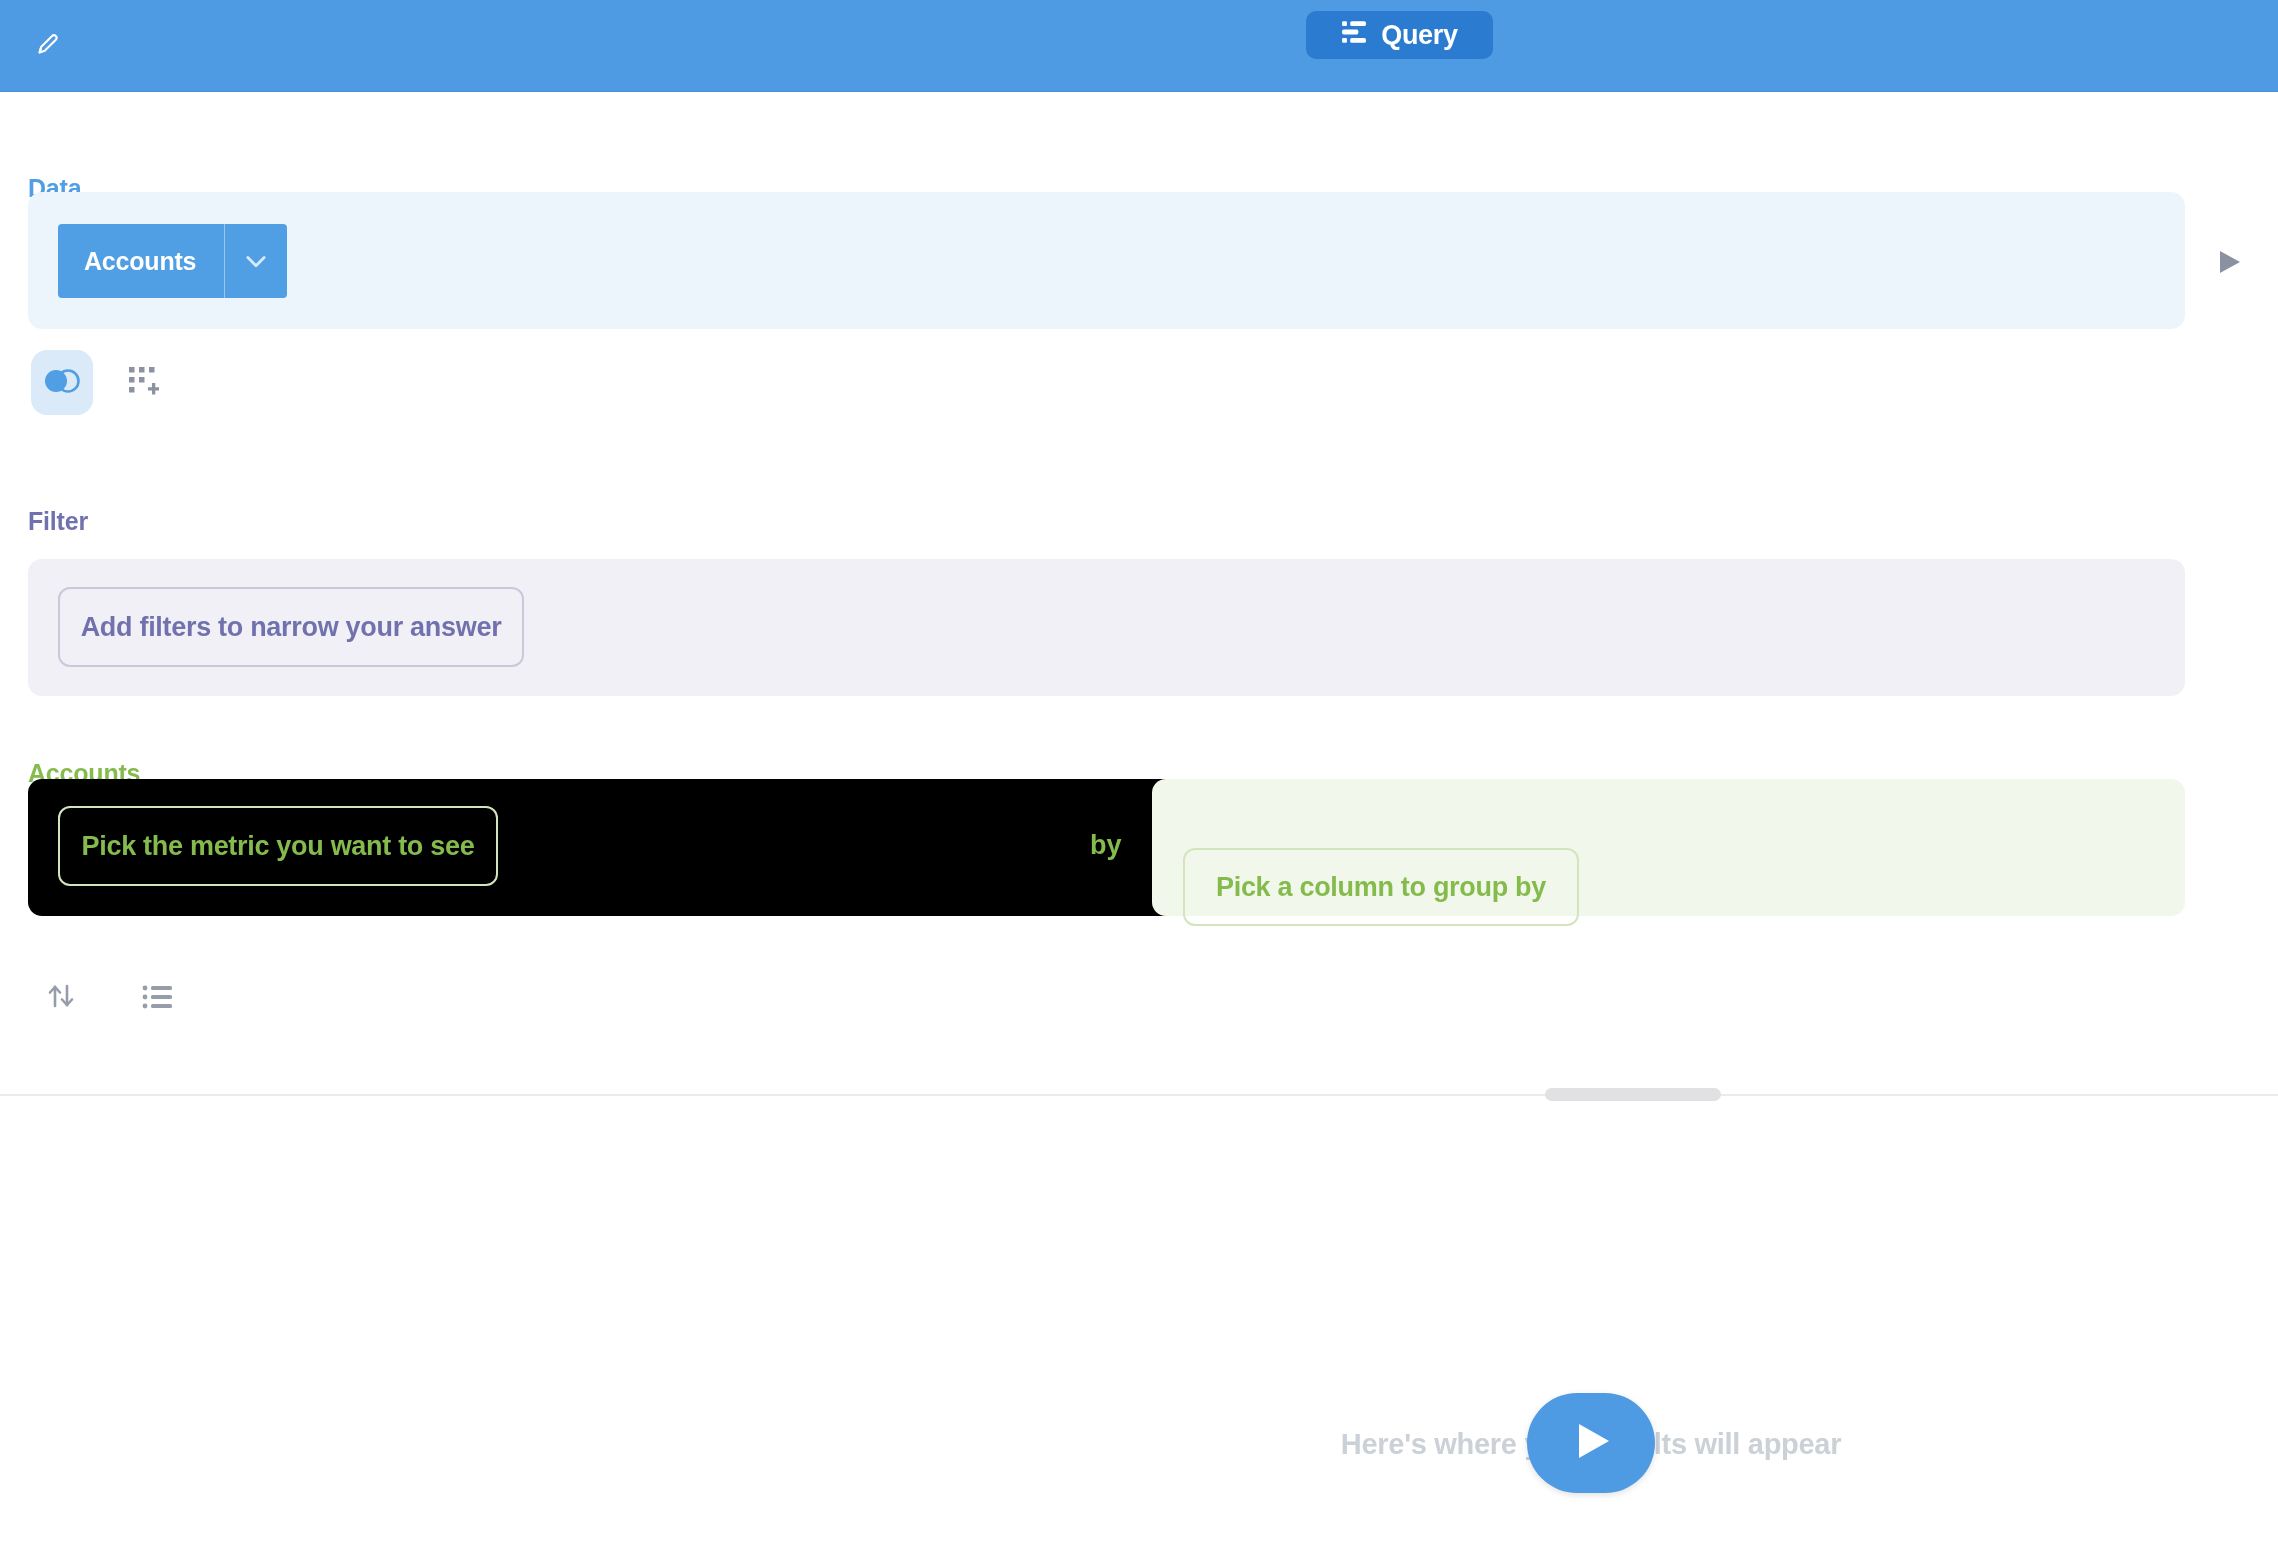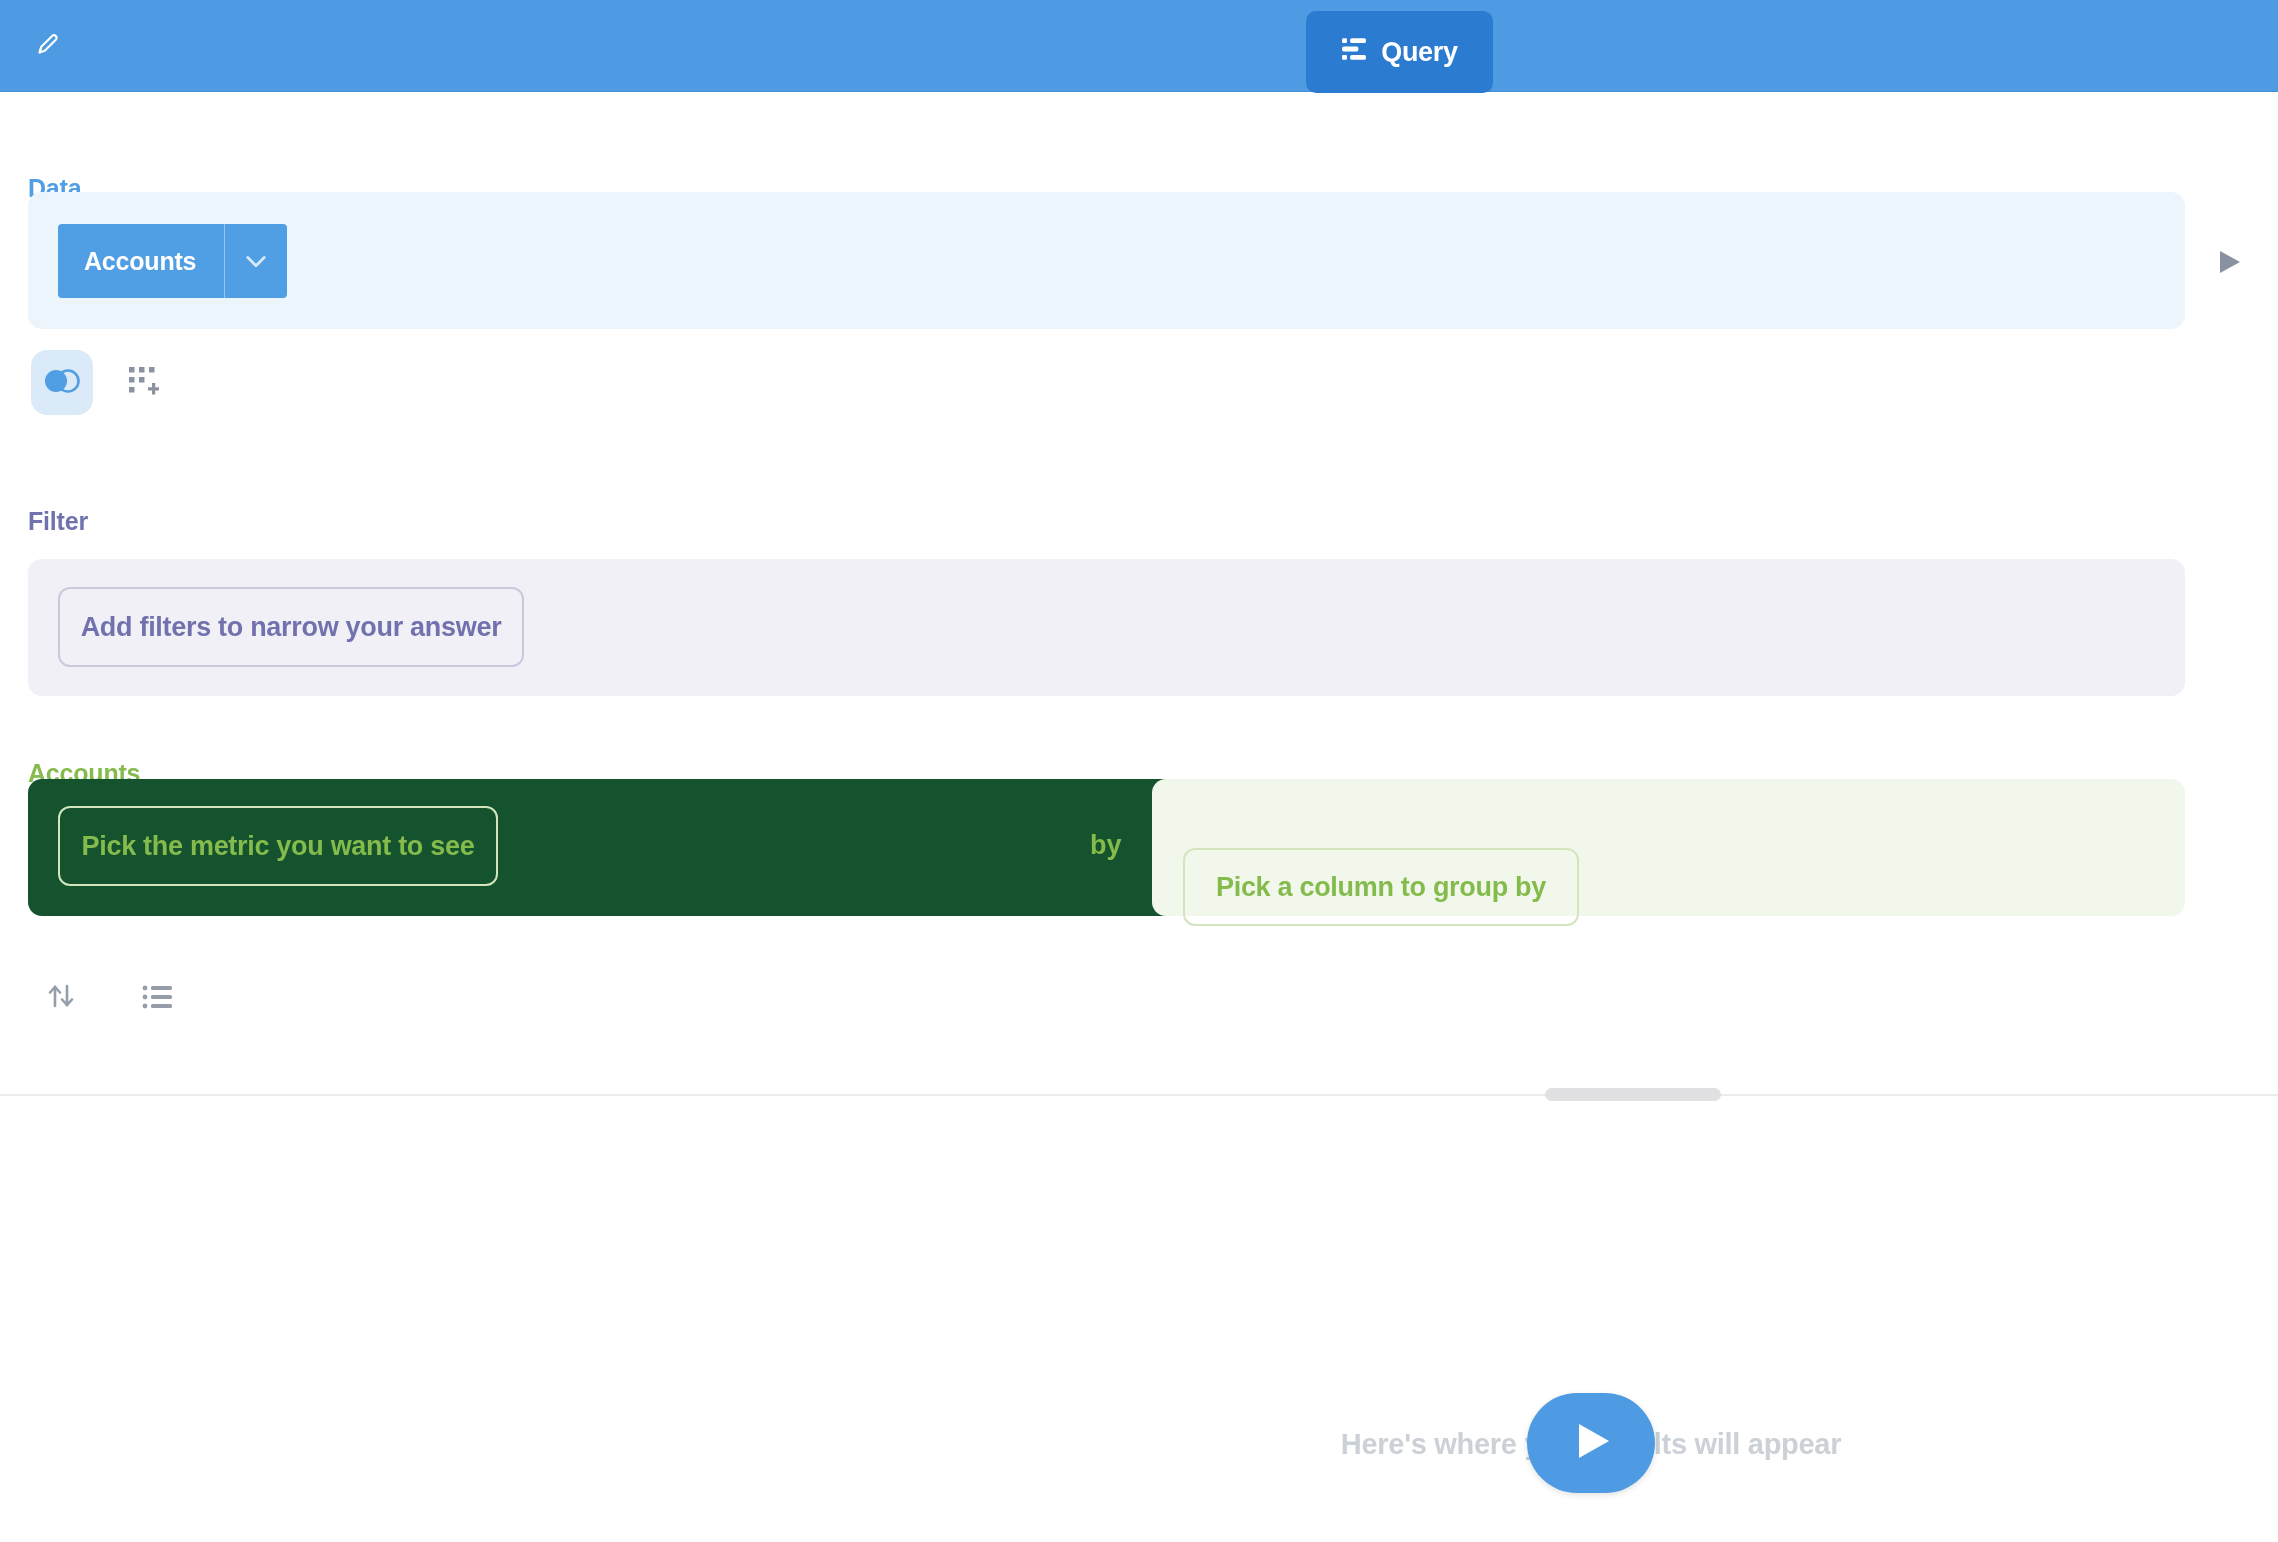--- a/index.html
+++ b/index.html
@@ -13,41 +13,41 @@
   
   .header {
     position:absolute; left:0; top:0; width:2278px; height:92px;
     background:#4F9BE3; border-bottom:1px solid rgba(0,0,0,0.08);
   }
   .edit-btn {
     position:absolute; left:28px; top:26px; width:40px; height:40px;
     display:flex; align-items:center; justify-content:center; cursor:pointer;
   }
   .tab {
-    position:absolute; top:11px; height:82px; border-radius:10px;
+    position:absolute; top:11px; height:48px; border-radius:10px;
     display:flex; align-items:center; justify-content:center; gap:14px;
     font-size:27px; font-weight:bold; letter-spacing:-0.3px; cursor:pointer;
   }
   .tab-query { left:1306px; width:187px; background:#2B7CD0; color:#ffffff; }
   .tab-metadata {
     left:1513px; width:240px; background:transparent;
     border:1px solid rgba(255,255,255,0.28); color:rgba(255,255,255,0.60);
   }
 
   
   .sec-label { position:absolute; left:28px; font-size:25px; font-weight:bold; letter-spacing:-0.2px;margin-top:28px; }
   .lbl-data { top:146px; color:#509EE3; }
   .lbl-filter { top:479px; color:#7172AD; }
   .lbl-summarize { top:731px; color:#84BB4C; }
 
   
   .panel { position:absolute; border-radius:14px; }
   .panel-data { left:28px; top:192px; width:2157px; height:137px; background:#EDF5FC; }
   .panel-filter { left:28px; top:525px; width:2157px; height:137px; background:#F1F0F6;margin-top:34px; }
-  .panel-sum-left { left:28px; top:779px; width:1256px; height:137px; background:#14532d; }
+  .panel-sum-left { left:28px; top:779px; width:1256px; height:137px; background:#000000; }
   .panel-sum-right { left:1152px; top:779px; width:1033px; height:137px; background:#F1F8EB; }
 
   
   .table-btn {
     position:absolute; left:30px; top:32px; height:74px;
     display:flex; align-items:stretch; background:#509EE3; border-radius:4px;
     color:#fff; cursor:pointer; overflow:hidden;
   }
   .table-btn .tb-label {
     display:flex; align-items:center; padding:0 28px 0 26px;

